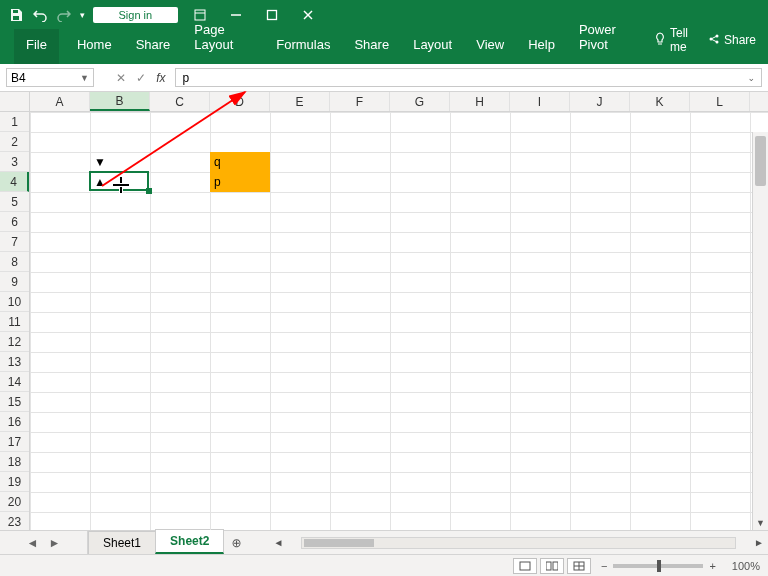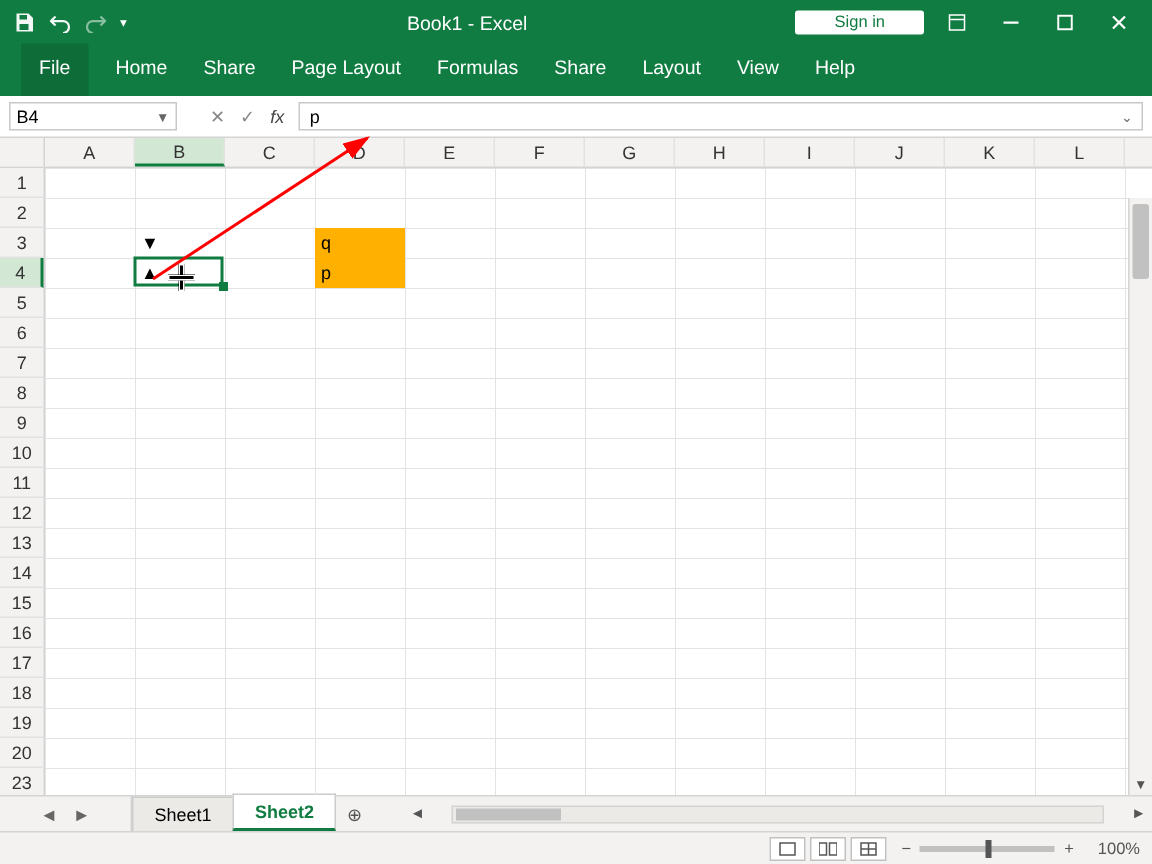--- a/index.html
+++ b/index.html
@@ -16,21 +16,21 @@
 
   
   .ribbon { background:#107c41; height:34px; display:flex; align-items:flex-end; padding:0 4px 0 14px; color:#fff; font-size:13px; }
   .ribbon .tab { padding:8px 12px 9px 12px; cursor:pointer; border-bottom:3px solid transparent;margin-top:40px; }
   .ribbon .tab.file { background:#0e6c39; margin-right:6px; }
   .ribbon-right { margin-left:auto; display:flex; align-items:center; gap:4px; padding-bottom:6px; }
   .ribbon-right .rbtn { display:flex; align-items:center; gap:4px; padding:4px 8px; font-size:12px; cursor:pointer; }
 
   
   .fx-row { height:28px; border-bottom:1px solid #d4d4d4; display:flex; align-items:stretch; font-size:12px; background:#fff; }
-  .namebox { width:112px; display:flex; align-items:center; border:1px solid #c8c8c8; margin:4px 4px 4px 6px; padding:0 4px; background:#fff; }
+  .namebox { width:88px; display:flex; align-items:center; border:1px solid #c8c8c8; margin:4px 4px 4px 6px; padding:0 4px; background:#fff; }
   .namebox input { border:none; outline:none; width:100%; font-size:12px; }
   .namebox .dd { color:#666; font-size:9px; padding-left:4px; }
   .fx-sep { width:12px; }
   .fx-btns { display:flex; align-items:center; gap:10px; color:#888; padding:0 6px; }
   .fx-btn { cursor:default; font-size:12px; }
   .fx-label { font-style:italic; font-size:12px; color:#444; }
   .fx-input-wrap { flex:1; border:1px solid #c8c8c8; background:#fff; margin:4px 6px 4px 4px; display:flex; align-items:center; padding:0 6px; position:relative; }
   .fx-input-wrap input { border:none; outline:none; width:100%; font-size:12px; }
   .fx-expand { color:#666; font-size:9px; position:absolute; right:6px; }
 
@@ -109,21 +109,20 @@
           <path fill="none" stroke="#fff" stroke-width="1.5" d="M4 3L1 6l3 3M1 6h8a4 4 0 0 1 0 8"></path>
         </svg>
     </span>
     <span class="qat-icon" style="opacity:.5">
       <svg width="14" height="14" viewBox="0 0 14 14">
           <path fill="none" stroke="#fff" stroke-width="1.5" d="M10 3l3 3-3 3M13 6H5a4 4 0 0 0 0 8"></path>
         </svg>
     </span>
     <span style="font-size:9px;">▾</span>
   </div>
-  <div class="title-center">Book1 - Excel</div>
   <div class="title-right">
     <div class="signin-btn">Sign in</div>
     <div class="win-btn">
       <svg width="12" height="12" viewBox="0 0 12 12">
           <rect x="1" y="1" width="10" height="10" fill="none" stroke="#fff"></rect>
           <line x1="1" y1="4" x2="11" y2="4" stroke="#fff"></line>
         </svg>
     </div>
     <div class="win-btn">
         <svg width="12" height="12">
@@ -147,20 +146,43 @@
 <div class="ribbon">
   <div class="tab file">File</div>
   <div class="tab">Home</div>
   <div class="tab">Share</div>
   <div class="tab">Page Layout</div>
   <div class="tab">Formulas</div>
   <div class="tab">Share</div>
   <div class="tab">Layout</div>
   <div class="tab">View</div>
   <div class="tab">Help</div>
+  <div class="tab">Power Pivot</div>
+  <div class="ribbon-right">
+    <div class="rbtn">
+      <span>
+        <svg width="12" height="14" viewBox="0 0 12 14">
+            <path fill="none" stroke="#fff" stroke-width="1.2" d="M6 1a4 4 0 0 0-2 7v2h4v-2a4 4 0 0 0-2-7zM4 12h4"></path>
+          </svg>
+      </span>
+      <span>Tell me</span>
+    </div>
+    <div class="rbtn">
+      <span>
+        <svg width="12" height="12" viewBox="0 0 12 12">
+            <circle cx="3" cy="6" r="1.5" fill="#fff"></circle>
+            <circle cx="9" cy="3" r="1.5" fill="#fff"></circle>
+            <circle cx="9" cy="9" r="1.5" fill="#fff"></circle>
+            <line x1="4" y1="5.5" x2="8" y2="3.5" stroke="#fff"></line>
+            <line x1="4" y1="6.5" x2="8" y2="8.5" stroke="#fff"></line>
+          </svg>
+      </span>
+      <span>Share</span>
+    </div>
+  </div>
 </div>
 
 <div class="fx-row">
   <div class="namebox">
     <input value="B4" style="">
     <span class="dd">▼</span>
   </div>
   <div class="fx-sep"></div>
   <div class="fx-btns">
     <span class="fx-btn">✕</span>

